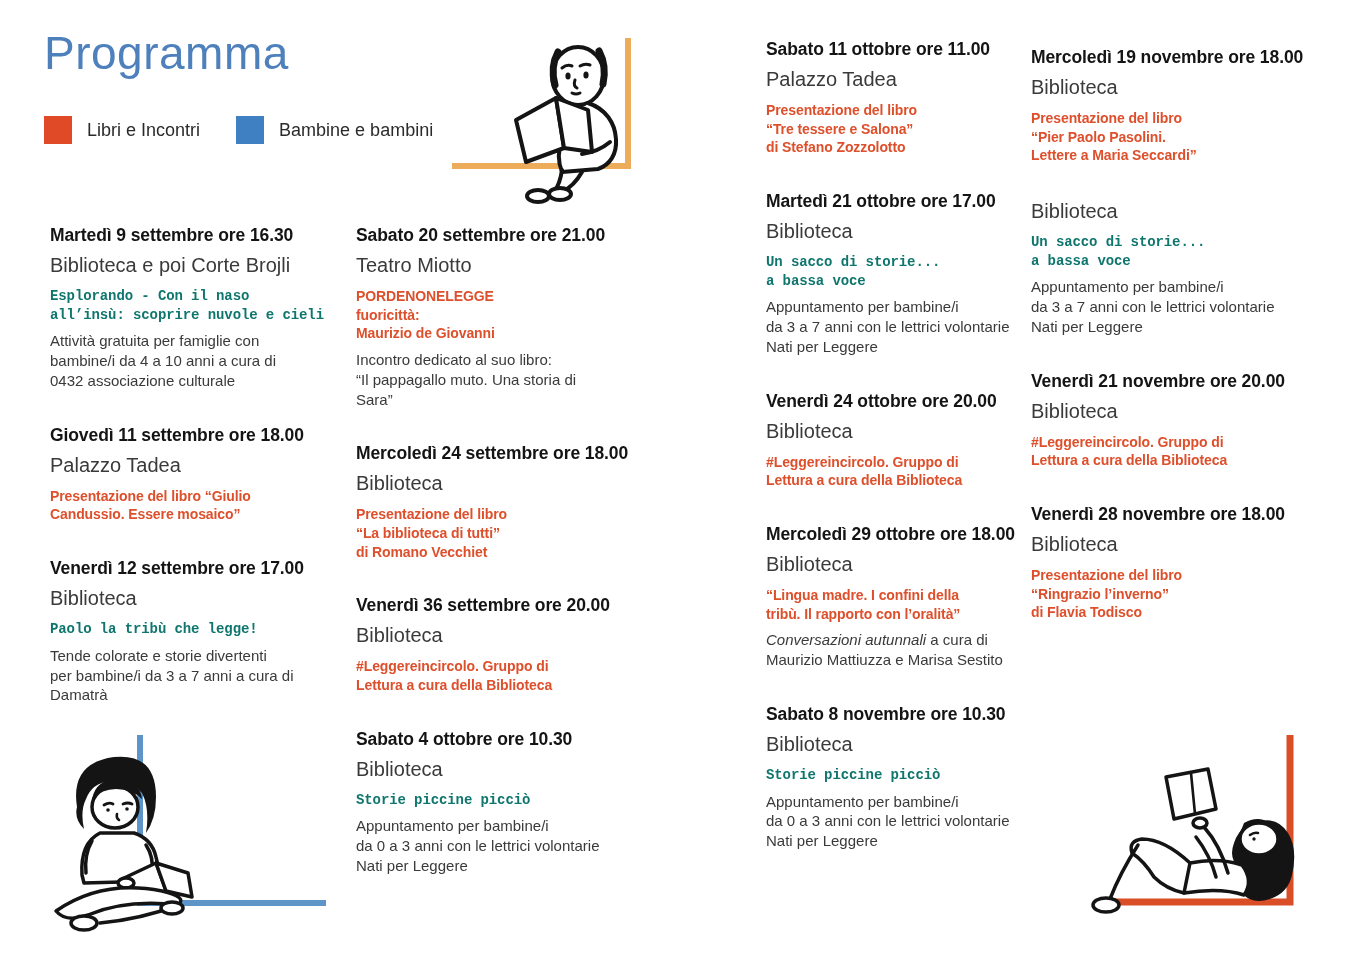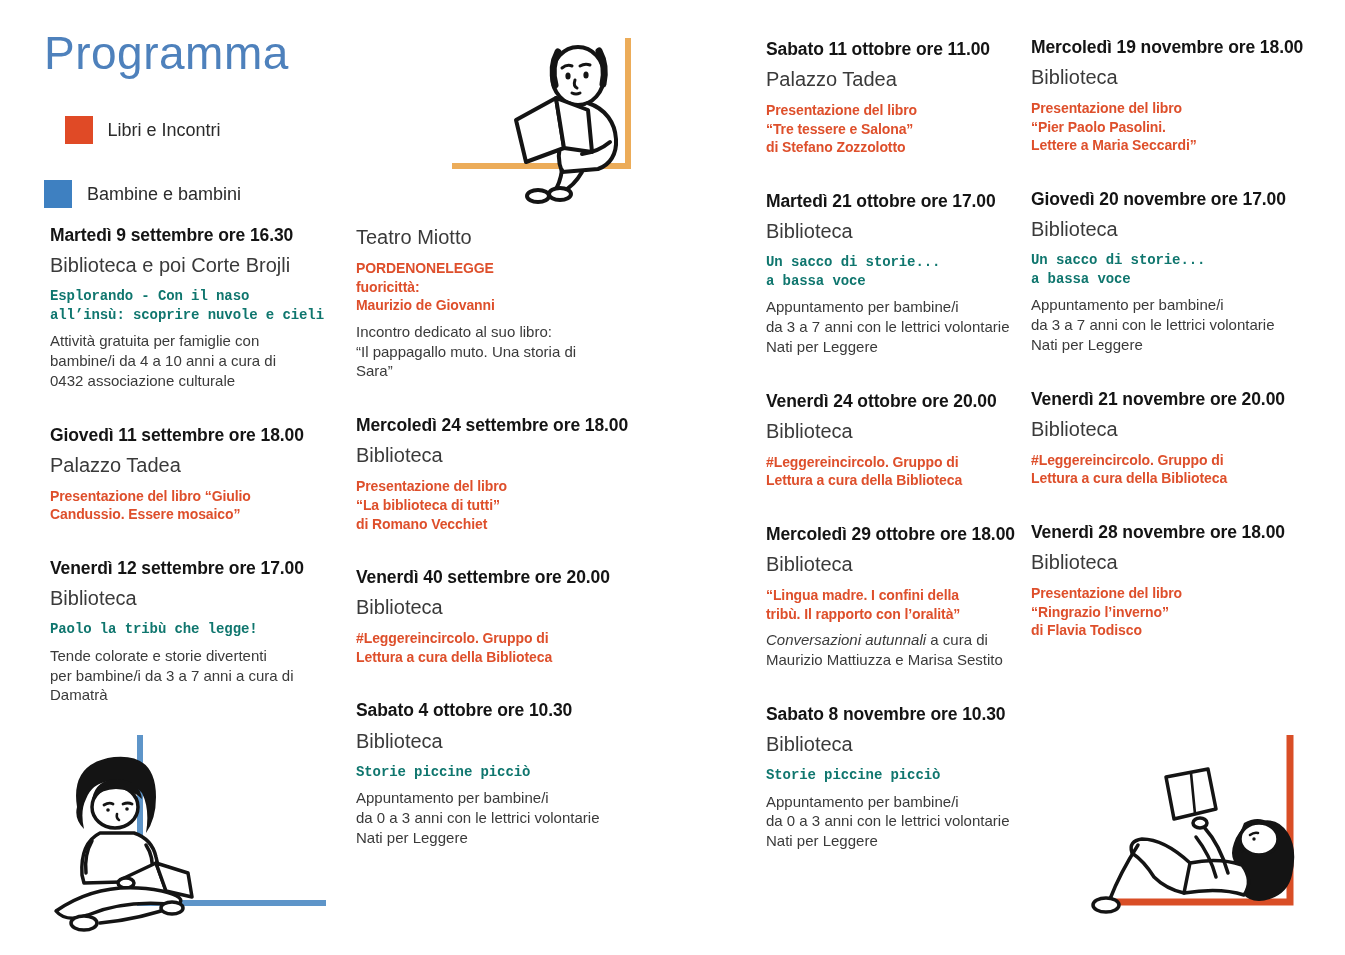--- a/index.html
+++ b/index.html
@@ -2,32 +2,32 @@
 <html><head>
 <meta charset="utf-8">
 <style>
   html,body { margin:0; padding:0; background:#ffffff; }
   body { font-family:"Liberation Sans", sans-serif; }
   .page { position:relative; width:1345px; height:955px; background:#ffffff; overflow:hidden; }
 
   .main-title { position:absolute; left:44px; top:26px; margin:0;
                 font-size:46px; font-weight:400; color:#4E81BC; letter-spacing:0.5px; }
 
-  .legend { position:absolute; left:44px; top:116px; display:flex; gap:36px; align-items:center;flex-direction:column; }
+  .legend { position:absolute; left:44px; top:116px; display:flex; gap:36px; align-items:center; }
   .legend-item { display:flex; align-items:center; gap:15px; }
   .sq { width:28px; height:28px; flex:0 0 28px; }
   .sq.libri { background:#E04A26; }
   .sq.bambini { background:#3E80C1; }
   .legend-label { font-size:18px; color:#2B2B2B; }
 
   .col { position:absolute; width:304px; }
   #col1 { left:44px;  top:224px;margin-left:6px; }
   #col2 { left:356px; top:224px; }
   #col3 { left:720px; top:38px;margin-left:46px;  }
-  #col4 { left:1031px; top:36px; }
+  #col4 { left:1031px; top:46px; }
 
   .event { margin:0 0 33px 0; }
   .date  { margin:0 0 5px 0; font-size:17.5px; font-weight:700; color:#141414;
            line-height:1.32; letter-spacing:-0.1px; white-space:pre-line; }
   .loc   { margin:0 0 9px 0; font-size:20px; color:#3A3A3A; line-height:1.3; white-space:pre-line; }
   .title { margin:0 0 7px 0; font-size:14px; font-weight:700; line-height:1.33;
            letter-spacing:-0.1px; white-space:pre-line; }
   .title.libri   { color:#DE4F2B; }
   .title.bambini { color:#0f766e;font-family:Liberation Mono, monospace; }
   .desc  { margin:0; font-size:15px; color:#3A3A3A; line-height:1.32; white-space:pre-line; }
@@ -152,37 +152,38 @@
       <div class="loc">Biblioteca</div>
       <h4 class="title bambini">Paolo la tribù che legge!</h4>
       <p class="desc">Tende colorate e storie divertenti
 per bambine/i da 3 a 7 anni a cura di
 Damatrà</p>
     </article>
   </section>
 
   <section class="col" id="col2">
     <article class="event">
+      <h3 class="date">Sabato 20 settembre ore 21.00</h3>
       <div class="loc">Teatro Miotto</div>
       <h4 class="title libri">PORDENONELEGGE
 fuoricittà:
 Maurizio de Giovanni</h4>
       <p class="desc">Incontro dedicato al suo libro:
 “Il pappagallo muto. Una storia di
 Sara”</p>
     </article>
     <article class="event">
       <h3 class="date">Mercoledì 24 settembre ore 18.00</h3>
       <div class="loc">Biblioteca</div>
       <h4 class="title libri">Presentazione del libro
 “La biblioteca di tutti”
 di Romano Vecchiet</h4>
     </article>
     <article class="event">
-      <h3 class="date">Venerdì 40 settembre ore 20.00</h3>
+      <h3 class="date">Venerdì 36 settembre ore 20.00</h3>
       <div class="loc">Biblioteca</div>
       <h4 class="title libri">#Leggereincircolo. Gruppo di
 Lettura a cura della Biblioteca</h4>
     </article>
     <article class="event">
       <h3 class="date">Sabato 4 ottobre ore 10.30</h3>
       <div class="loc">Biblioteca</div>
       <h4 class="title bambini">Storie piccine picciò</h4>
       <p class="desc">Appuntamento per bambine/i
 da 0 a 3 anni con le lettrici volontarie
@@ -233,21 +234,20 @@
 
   <section class="col" id="col4">
     <article class="event">
       <h3 class="date">Mercoledì 19 novembre ore 18.00</h3>
       <div class="loc">Biblioteca</div>
       <h4 class="title libri">Presentazione del libro
 “Pier Paolo Pasolini.
 Lettere a Maria Seccardi”</h4>
     </article>
     <article class="event">
-      <h3 class="date">Giovedì 20 novembre ore 17.00</h3>
       <div class="loc">Biblioteca</div>
       <h4 class="title bambini">Un sacco di storie...
 a bassa voce</h4>
       <p class="desc">Appuntamento per bambine/i
 da 3 a 7 anni con le lettrici volontarie
 Nati per Leggere</p>
     </article>
     <article class="event">
       <h3 class="date">Venerdì 21 novembre ore 20.00</h3>
       <div class="loc">Biblioteca</div>

